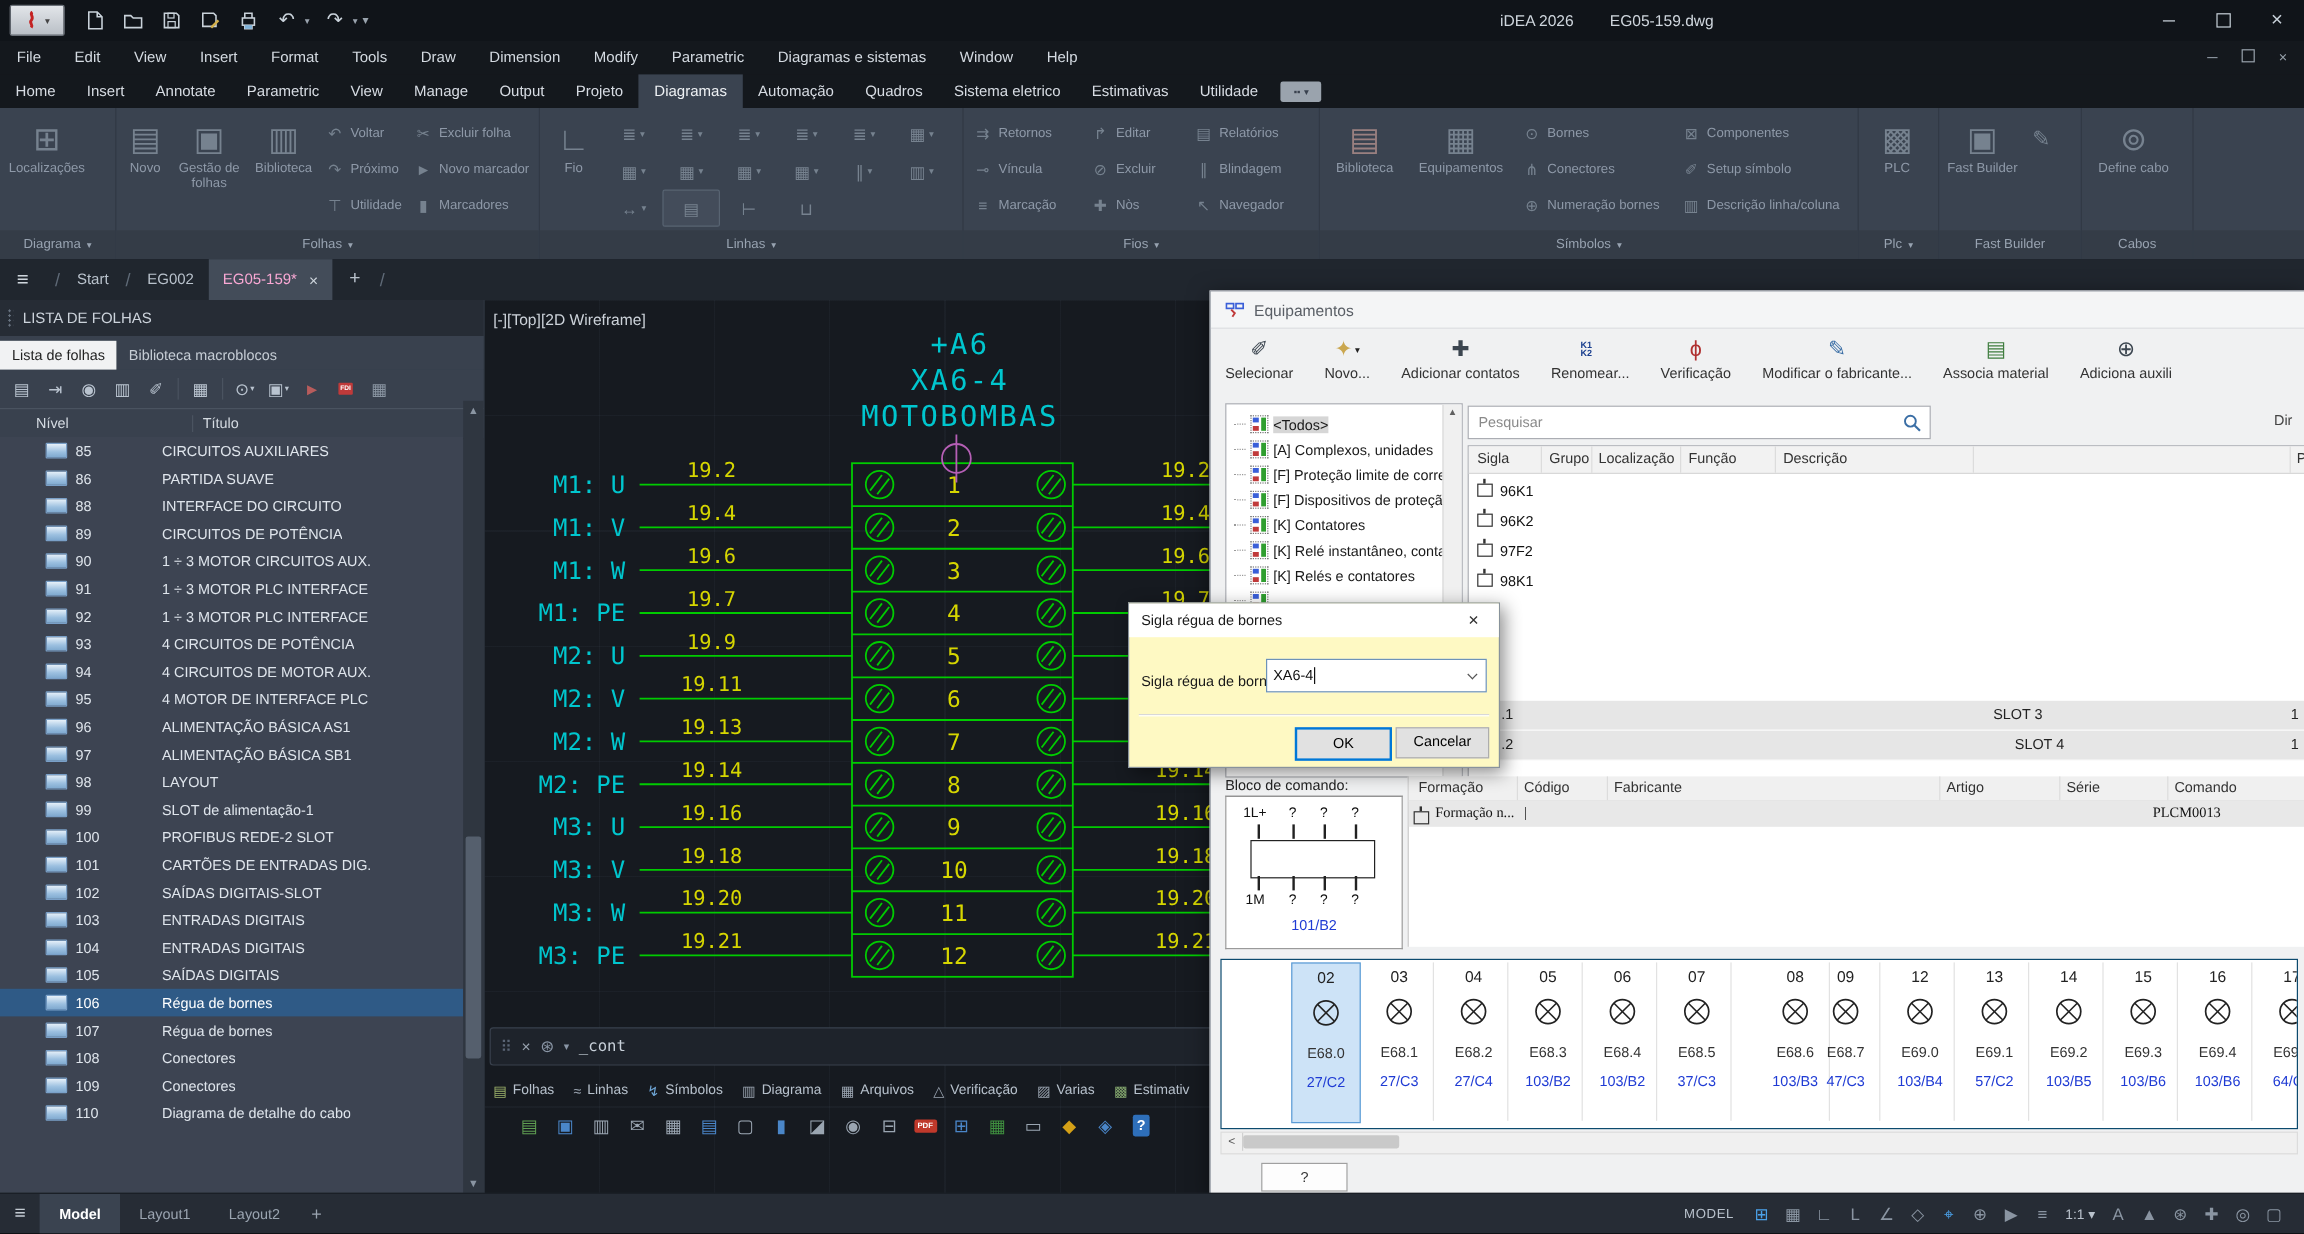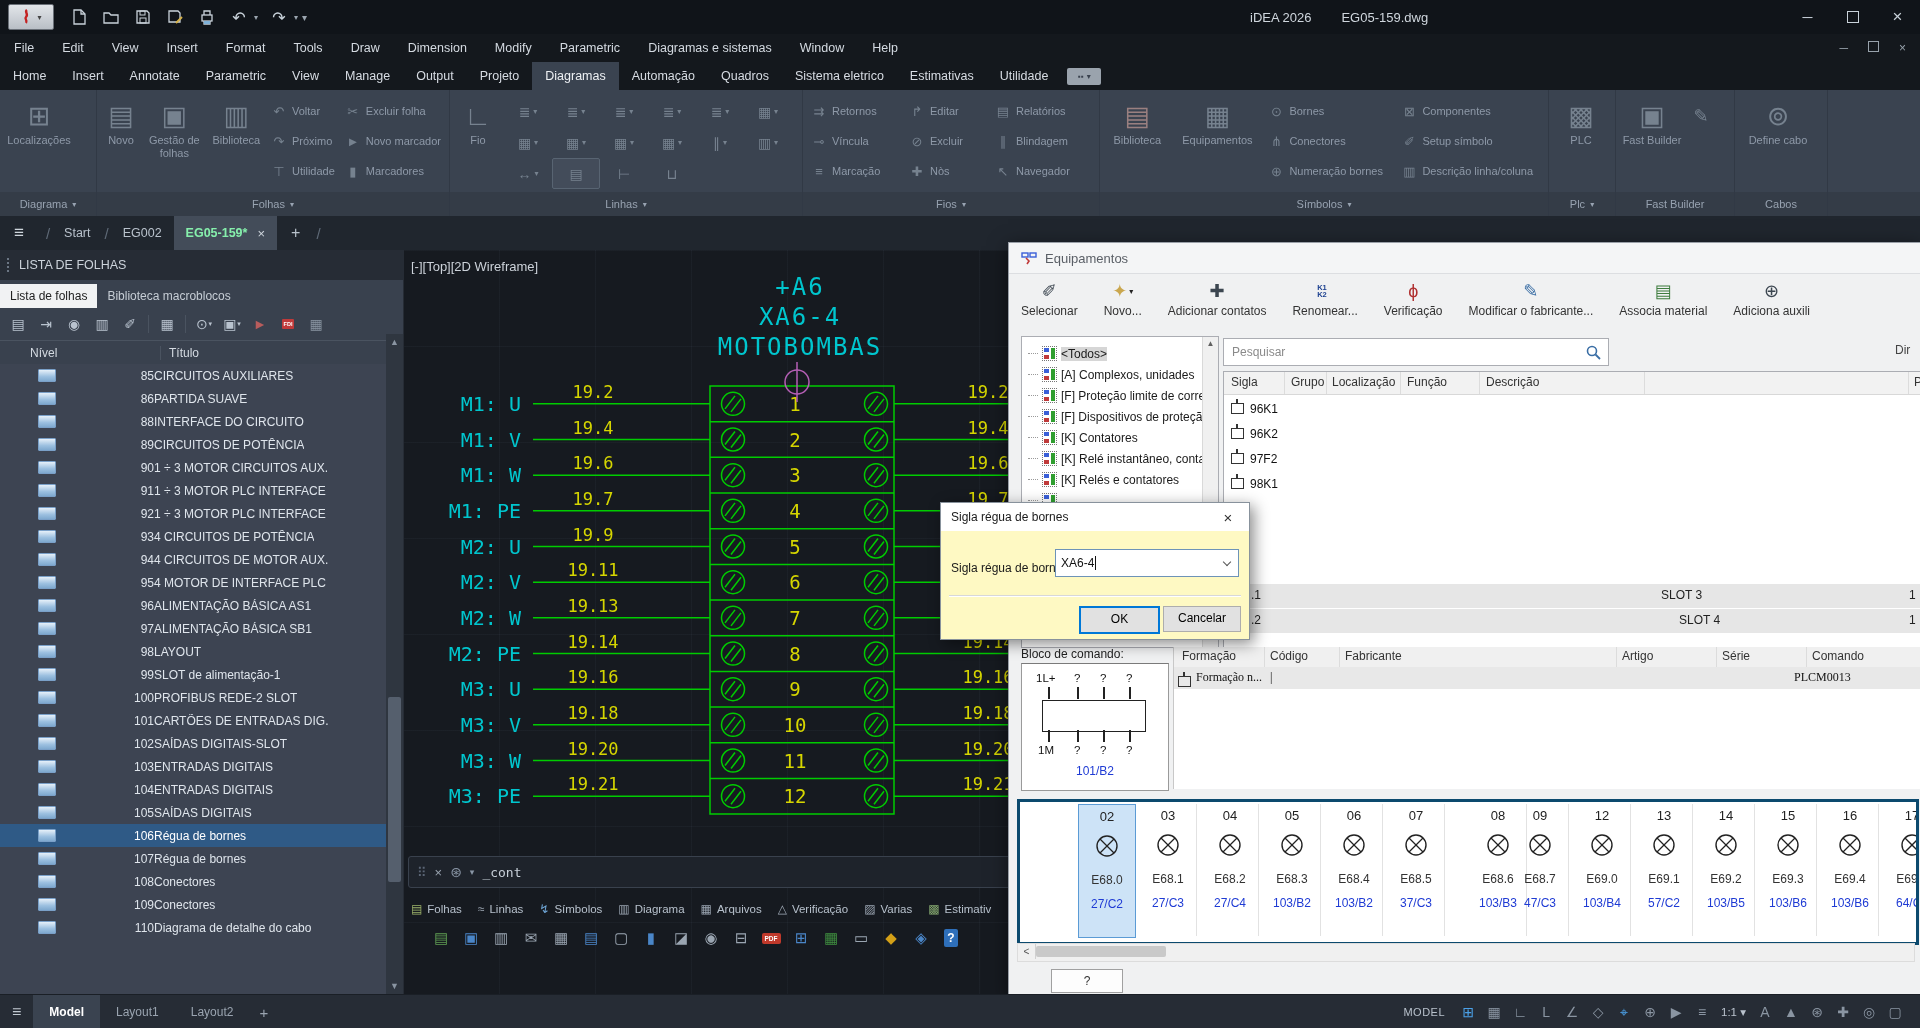--- a/index.html
+++ b/index.html
@@ -46,21 +46,21 @@
   .lcell .dd{font-size:8px;color:#76828f;}
   .lcell.pressed{border:1px solid #58płyn6472;border:1px solid #586472;background:#434c5a;border-radius:2px;}
   .rfiller{flex:1;display:flex;flex-direction:column;}
   .rfiller .g-body{flex:1;}
   
   #doctabs{left:0;top:216px;width:1920px;height:34px;background:#20262e;display:flex;align-items:center;}
   .dt-menu{margin:0 14px;color:#cfd6dd;font-size:17px;}
   .dt-slash{color:#5f6a77;font-size:15px;margin:0 8px;}
   .dt-item{color:#b9c2cc;font-size:12.5px;padding:0 6px;}
   .dt-active{height:34px;background:#434c59;display:flex;align-items:center;padding:0 12px;gap:10px;margin:0 6px;}
-  .dt-active .lab{color:#86efac;font-weight:bold;font-size:12.5px;}
+  .dt-active .lab{color:#f9a8d4;font-weight:normal;font-size:12.5px;}
   .dt-active .x{color:#cfd6dd;font-size:13px;}
   .dt-add{color:#b9c2cc;font-size:16px;padding:0 8px;}
   
   #sheet-panel{left:0;top:250px;width:403px;height:744px;background:#39414e;border-right:1px solid #262c35;}
   .sp-header{height:30px;background:#262c35;display:flex;align-items:center;color:#ccd3db;font-size:12.5px;}
   .sp-grip{width:5px;height:16px;margin:0 8px 0 6px;background-image:radial-gradient(#6b7684 1px,transparent 1px);background-size:4px 4px;}
   .sp-tabs{height:28px;display:flex;align-items:flex-end;background:#39414e;}
   .sp-tab{padding:5px 10px;font-size:12px;color:#c6cdd5;}
   .sp-tab.active{background:#f1f2f3;color:#222;}
   .sp-toolbar{height:32px;display:flex;align-items:center;gap:8px;padding-left:8px;background:#39414e;}
@@ -68,21 +68,21 @@
   .spt .dd{font-size:7px;margin-left:1px;color:#b9c3cf;}
   .spt-badge{background:#c03a3a;color:#fff;font-size:5.5px;padding:2px 2px;border-radius:1px;font-weight:bold;}
   .sp-sep{width:1px;height:18px;background:#4a5360;}
   .sp-colhead{height:24px;background:#39414e;border-top:1px solid #4a5360;border-bottom:1px solid #2d333d;display:flex;align-items:center;color:#d5dbe2;font-size:12px;}
   .sp-colhead .c1{width:130px;padding-left:30px;border-right:1px solid #4a5360;}
   .sp-colhead .c2{padding-left:8px;}
   .sp-body{position:absolute;left:0;top:114px;right:17px;bottom:0;background:#3d4452;overflow:hidden;}
   .srow{height:23px;display:flex;align-items:center;color:#dfe5ec;font-size:12px;}
   .srow.sel{background:#2f5a86;color:#fff;}
   .srow .ic{margin-left:38px;width:16px;height:11px;border:1px solid #7aa0c8;background:linear-gradient(#e6f0f9,#9cc0e0 60%,#7fa9cf);border-radius:1px;flex:none;}
-  .srow .num{width:72px;padding-left:26px;flex:none;text-align:right;}
+  .srow .num{width:72px;padding-left:7px;flex:none;}
   .srow .ttl{white-space:nowrap;overflow:hidden;}
   .sp-scroll{position:absolute;right:0;top:84px;bottom:0;width:17px;background:#2f3640;display:flex;flex-direction:column;align-items:center;}
   .sp-scroll .ar{color:#8a95a2;font-size:9px;height:16px;line-height:16px;}
   .sp-thumb{position:absolute;left:2px;right:2px;top:55%;height:28%;background:#555f6d;border-radius:2px;}
   .sp-scroll .ar.down{position:absolute;bottom:0;}
   
   #viewport{left:403px;top:250px;width:1517px;height:744px;background:#161a20;
     background-image:repeating-linear-gradient(to right,rgba(130,150,180,.05) 0 1px,transparent 1px 96px),
                      repeating-linear-gradient(to bottom,rgba(130,150,180,.05) 0 1px,transparent 1px 96px);}
   #cadsvg{position:absolute;left:0;top:0;}
@@ -142,21 +142,21 @@
   .eq-bloco .pin{position:absolute;width:1.5px;height:12px;background:#222;}
   .eq-bloco .ptxt{position:absolute;font-size:11.5px;color:#111;}
   .eq-bloco .rect{position:absolute;left:20px;top:36px;width:102px;height:30px;border:1.6px solid #222;background:#fff;}
   .eq-bloco .ref{position:absolute;left:0;right:0;top:100px;text-align:center;color:#1f3bd4;font-size:12px;}
   .eq-form{position:absolute;left:164px;top:404px;width:748px;height:142px;background:#fff;border-left:1px solid #c8c8c8;}
   .eq-fhead{height:20px;background:#f0f0f0;border-bottom:1px solid #d8d8d8;position:relative;font-size:12px;color:#333;}
   .eq-fhead span{position:absolute;top:2px;}
   .eq-fhead .vline{position:absolute;top:0;bottom:0;width:1px;background:#dcdcdc;}
   .eq-frow{position:absolute;left:0;right:0;top:20px;height:22px;background:#e8e8e8;font-size:12px;color:#111;}
   .eq-frow span{position:absolute;top:3px;font-family:Liberation Serif, serif;}
-  .eq-strip{position:absolute;left:8px;top:556px;width:896px;height:140px;background:#fff;border:3px solid #0c4a6e;overflow:hidden;}
+  .eq-strip{position:absolute;left:8px;top:556px;width:896px;height:140px;background:#fff;border:1px solid #0c4a6e;overflow:hidden;}
   .cell{position:absolute;top:2px;width:56px;height:132px;border-right:1px solid #e2e2e2;text-align:center;}
   .cell.sel{background:#cde3f7;border:1px solid #5b9bd5;}
   .cell .n{font-size:13px;color:#222;margin-top:4px;}
   .cell .addr{position:absolute;left:0;right:0;top:68px;font-size:12px;color:#333;}
   .cell .ref{position:absolute;left:0;right:0;top:92px;font-size:12px;color:#1f3bd4;}
   .cell svg{position:absolute;left:50%;top:28px;transform:translateX(-50%);}
   .eq-hscroll{position:absolute;left:8px;top:700px;width:896px;height:17px;background:#f0f0f0;border:1px solid #dcdcdc;}
   .eq-hscroll .lt{position:absolute;left:0;top:0;width:17px;height:15px;text-align:center;color:#555;font-size:10px;line-height:15px;border-right:1px solid #d0d0d0;}
   .eq-hscroll .thumb{position:absolute;left:18px;top:2px;width:130px;height:11px;background:#c9c9c9;border-radius:2px;}
   .eq-help{position:absolute;left:42px;top:726px;width:70px;height:22px;background:#fdfdfd;border:1px solid #a0a0a0;text-align:center;line-height:22px;font-size:12px;color:#333;}

